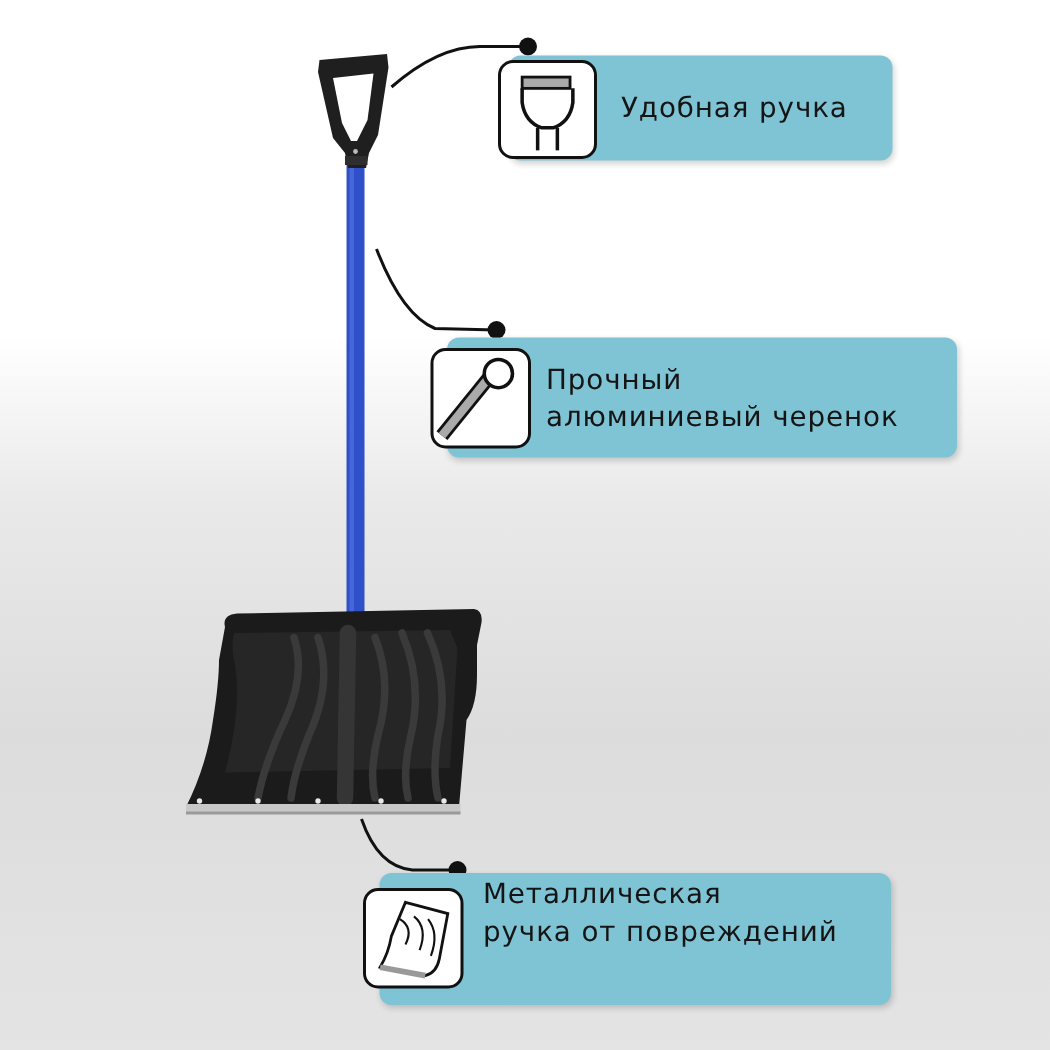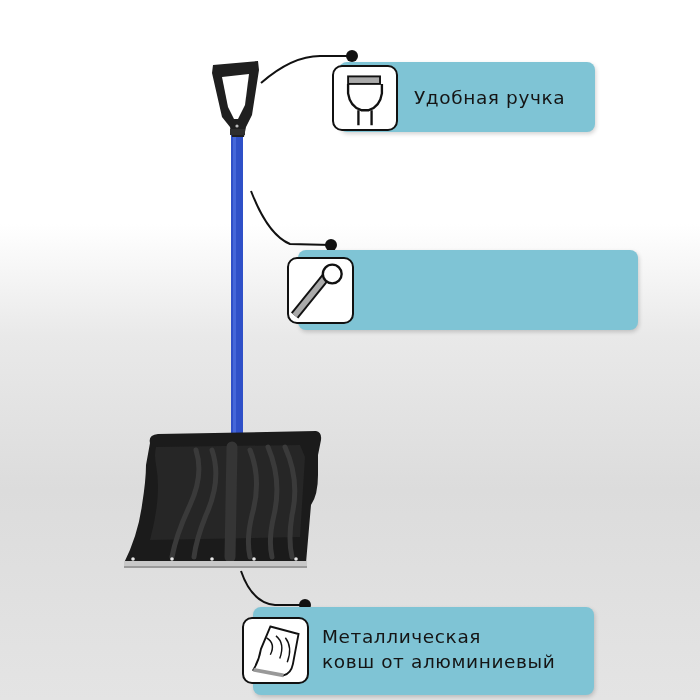--- a/index.html
+++ b/index.html
@@ -1,21 +1,21 @@
 <!DOCTYPE html>
 <html><head>
   <meta charset="utf-8">
   <style>
     html, body { margin: 0; padding: 0; }
     body {
       width: 700px; height: 700px; overflow: hidden; position: relative;
       background: linear-gradient(to bottom, #ffffff 0%, #ffffff 32%, #e9e9e9 48%, #dcdcdc 70%, #e4e4e4 100%);
       font-family: "DejaVu Sans", sans-serif;
     }
-    .canvas { position: absolute; inset: 0; margin-top: 25px; }
+    .canvas { position: absolute; inset: 0; }
     .callout {
       position: absolute;
       background: #7fc4d5;
       border-radius: 8px;
       box-shadow: 1px 2px 4px rgba(0,0,0,0.18);
     }
     .icon-box {
       position: absolute;
       background: #ffffff;
       border: 2.5px solid #111;
@@ -101,31 +101,35 @@
   </div>
 
   <div class="callout" style="left:298px; top:225px; width:340px; height:80px;">
     <div class="icon-box" style="left:-11px; top:7px; width:67px; height:67px;">
       <svg viewBox="0 0 67 67">
         <line x1="6" y1="60" x2="40" y2="18" stroke="#111" stroke-width="10" stroke-linecap="butt"></line>
         <line x1="6" y1="60" x2="40" y2="18" stroke="#aaaaaa" stroke-width="6" stroke-linecap="butt"></line>
         <circle cx="46" cy="16" r="10" fill="#ffffff" stroke="#111" stroke-width="2.5"></circle>
       </svg>
     </div>
+    <div class="callout-text" style="left:66px; top:16px;">
+      <div>Прочный</div>
+      <div>алюминиевый черенок</div>
+    </div>
   </div>
 
   <div class="callout" style="left:253px; top:582px; width:341px; height:88px;">
     <div class="icon-box" style="left:-11px; top:10px; width:67px; height:67px;">
       <svg viewBox="0 0 67 67">
         <path d="M28 8 L58 16 L52 48 Q50 58 42 60 L10 54 Q16 44 18 32 Z" fill="#ffffff" stroke="#111" stroke-width="2"></path>
         <path d="M24 20 Q34 26 28 38" fill="none" stroke="#111" stroke-width="1.5"></path>
         <path d="M34 18 Q44 26 38 42" fill="none" stroke="#111" stroke-width="1.5"></path>
         <path d="M44 20 Q52 30 46 46" fill="none" stroke="#111" stroke-width="1.5"></path>
         <path d="M10 54 L42 60" stroke="#999" stroke-width="4"></path>
       </svg>
     </div>
-    <div class="callout-text" style="left:69px; top:17px;">
+    <div class="callout-text" style="left:69px; top:2px;">
       <div>Металлическая</div>
-      <div>ковш от алюминиевый</div>
+      <div>ручка от повреждений</div>
     </div>
   </div>
 
 </div>
 
 </body></html>

